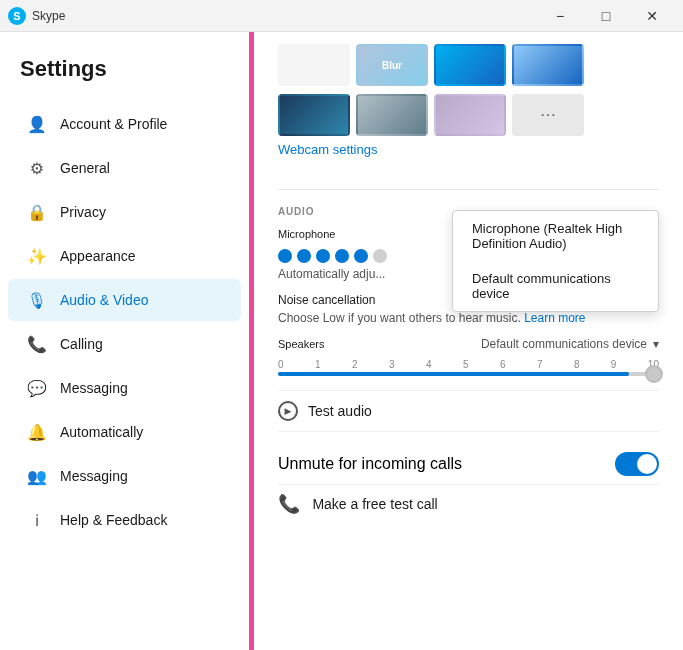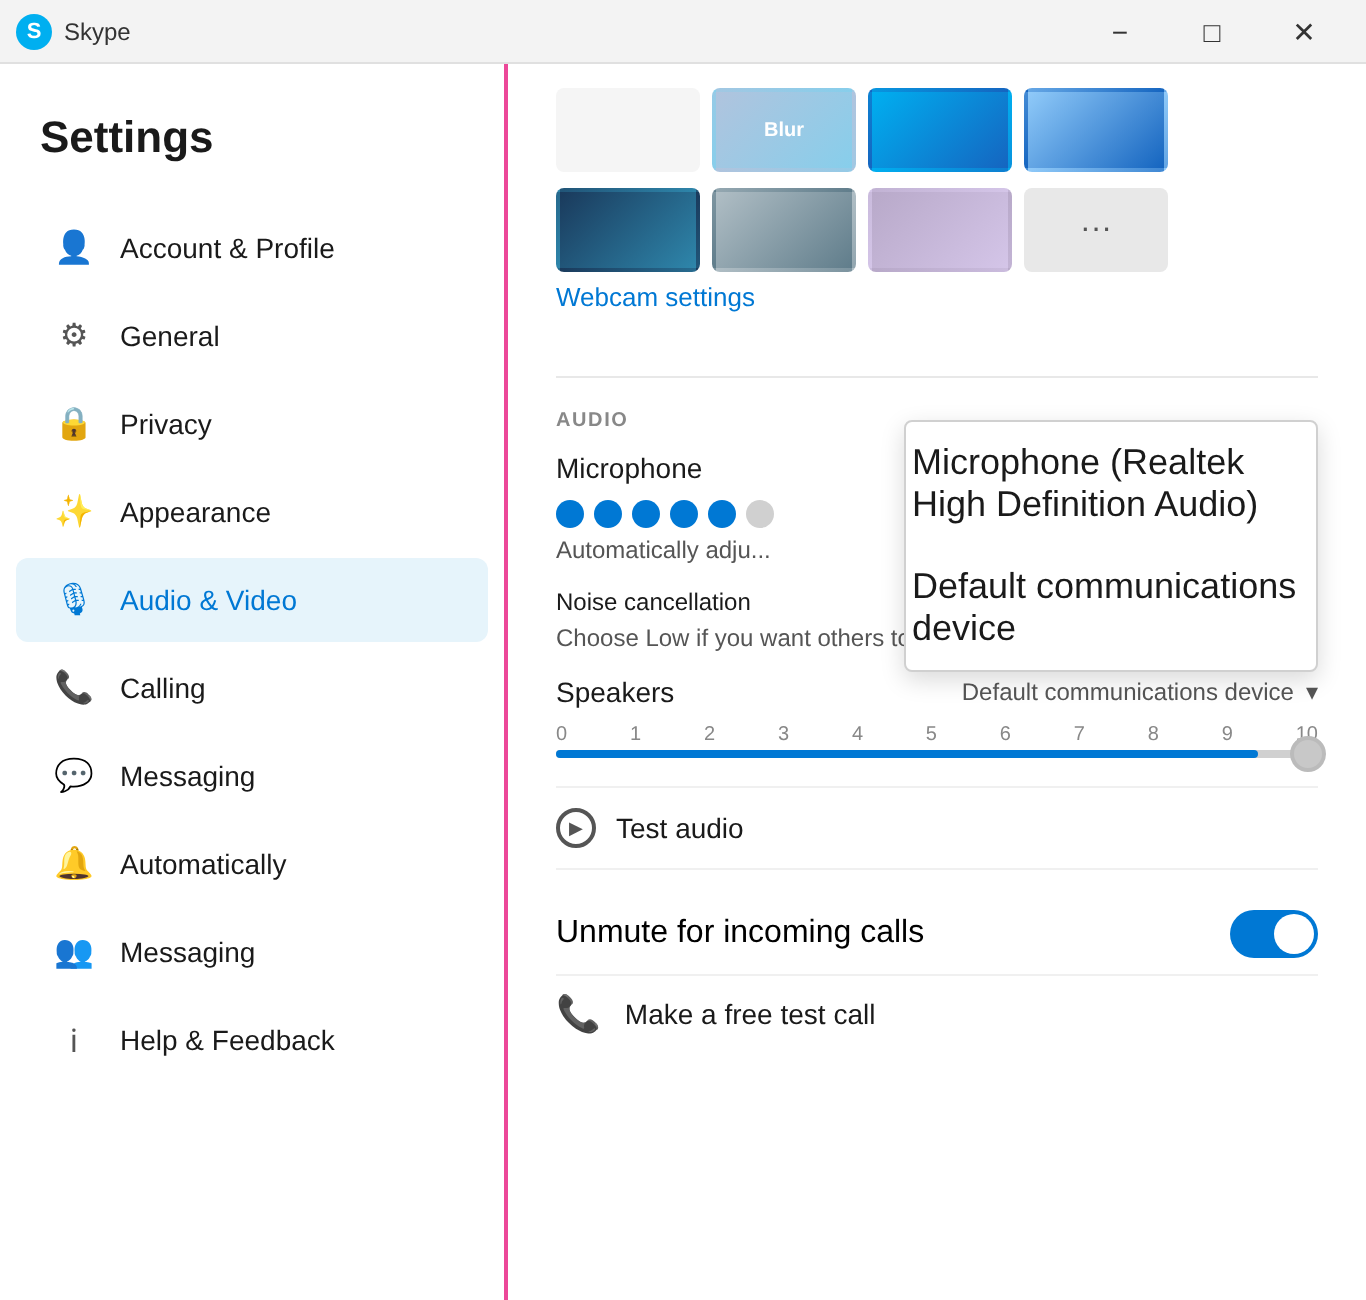--- a/index.html
+++ b/index.html
@@ -55,21 +55,21 @@
     .main-layout {
       display: flex;
       flex: 1;
       overflow: hidden;
     }
 
     
     .sidebar {
       width: 254px;
       background: #fff;
-      border-right: 2px solid #ec4899;
+      border-right: 5px solid #ec4899;
       display: flex;
       flex-direction: column;
       flex-shrink: 0;
       overflow-y: auto;
       padding-top: 8px;
     }
     .settings-title {
       font-size: 22px;
       font-weight: 600;
       color: #1a1a1a;
@@ -168,21 +168,21 @@
     }
 
     
     .setting-row {
       display: flex;
       align-items: center;
       justify-content: space-between;
       margin-bottom: 8px;
     }
     .setting-label {
-      font-size: 14px;
+      font-size: 11px;
       color: #1a1a1a;
       font-weight: 500;
     }
     .dropdown-btn {
       display: flex;
       align-items: center;
       gap: 6px;
       font-size: 12px;
       color: #555;
       cursor: pointer;
@@ -210,22 +210,22 @@
       top: 178px;
       left: 198px;
       right: 24px;
       background: white;
       border: 1px solid #d0d0d0;
       border-radius: 4px;
       box-shadow: 0 4px 12px rgba(0,0,0,0.15);
       z-index: 100;
     }
     .dropdown-option {
-      padding: 10px 3px;
-      font-size: 18px;
+      padding: 10px 19px;
+      font-size: 13px;
       color: #1a1a1a;
       cursor: pointer;
     }
     .dropdown-option.selected {
       background: #0078d4;
       color: white;
       border: 2px solid #cc0000;
     }
 
     

